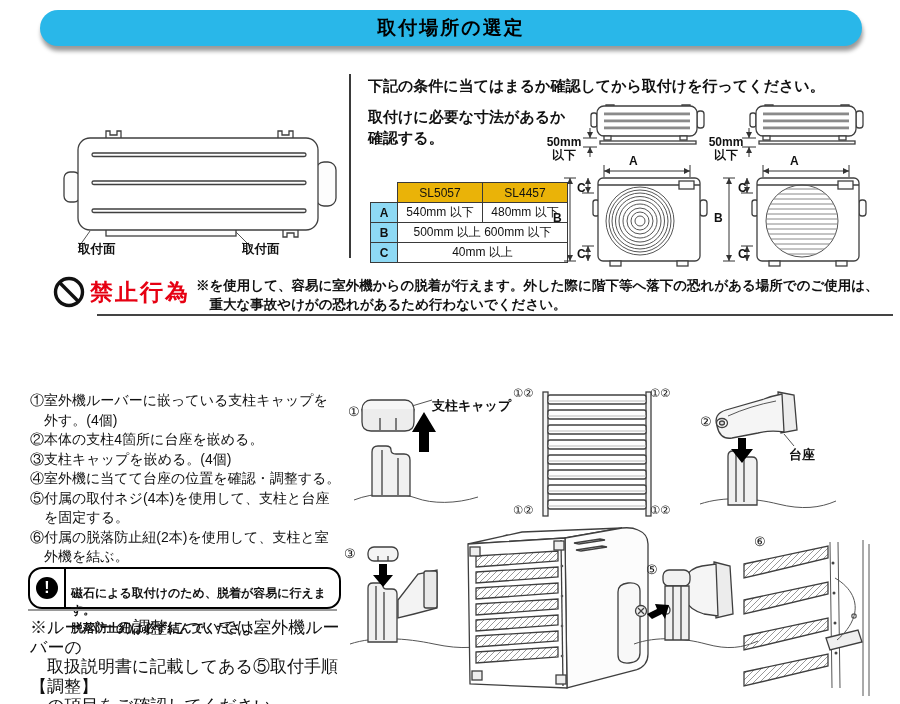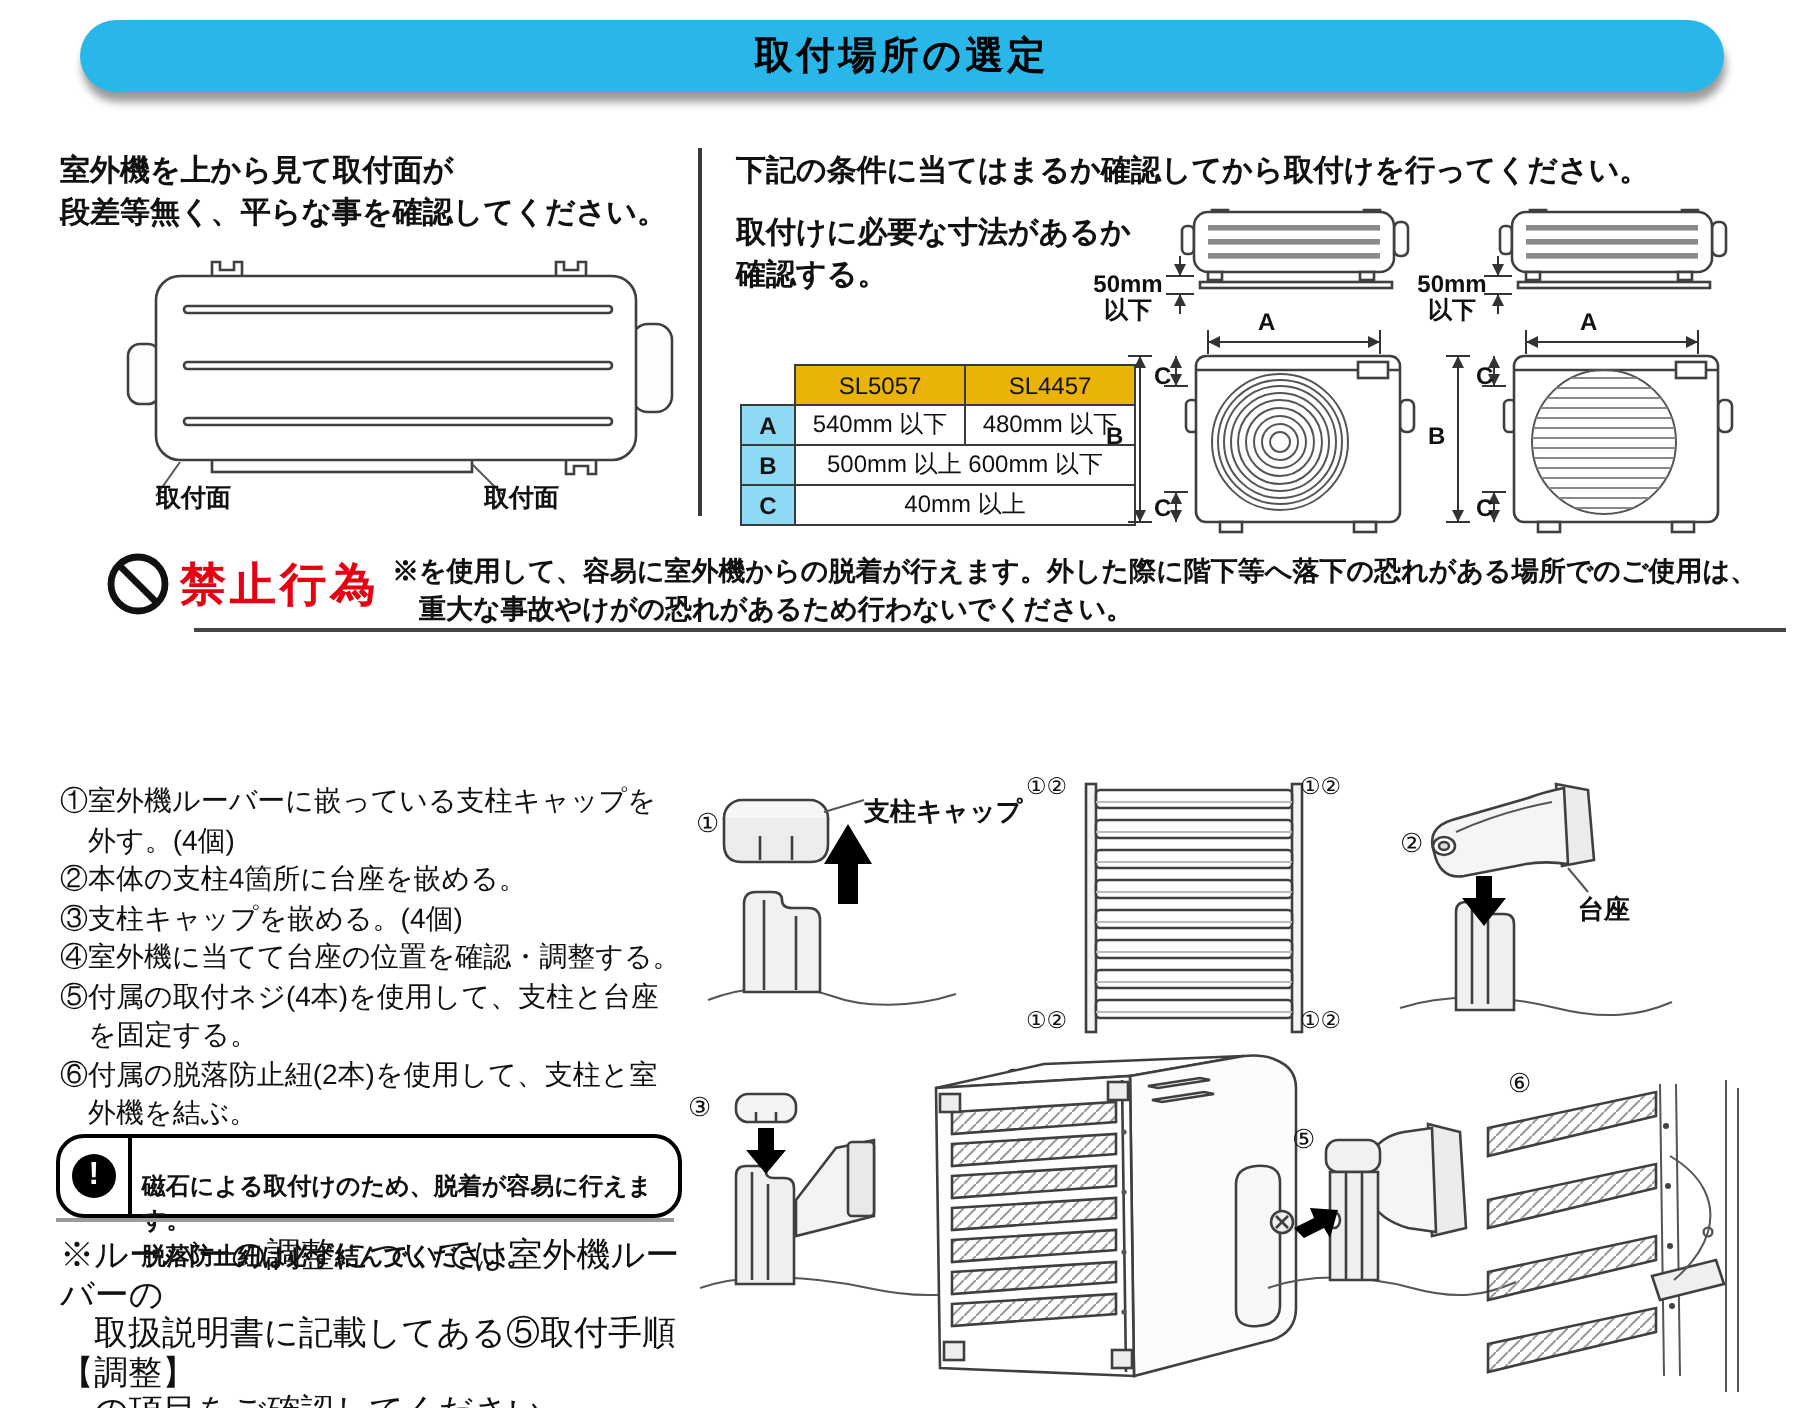--- a/index.html
+++ b/index.html
@@ -38,22 +38,20 @@
 </style>
 </head>
 <body>
 
 <div class="page">
 
   <div class="abs banner" style="top:10px;">
     <span>取付場所の選定</span>
   </div>
 
-  <div class="abs h-note pre" style="left:30px;top:76px;width:330px;">室外機を上から見て取付面が
-段差等無く、平らな事を確認してください。</div>
 
   <svg class="abs" style="left:40px;top:124px;" width="320" height="140" viewBox="0 0 320 140">
     <g class="ln">
       <path d="M66,16 v-9 h4 v4 h7 v-4 h4 v9" fill="#fff"></path>
       <path d="M238,16 v-9 h4 v4 h7 v-4 h4 v9" fill="#fff"></path>
       <path d="M243,104 v9 h4 v-4 h7 v4 h4 v-9" fill="#fff"></path>
       <rect x="24" y="48" width="16" height="30" rx="6"></rect>
       <rect x="276" y="38" width="20" height="44" rx="8"></rect>
       <rect x="66" y="104" width="130" height="8"></rect>
       <rect x="38" y="14" width="240" height="92" rx="12" fill="#fff"></rect>

